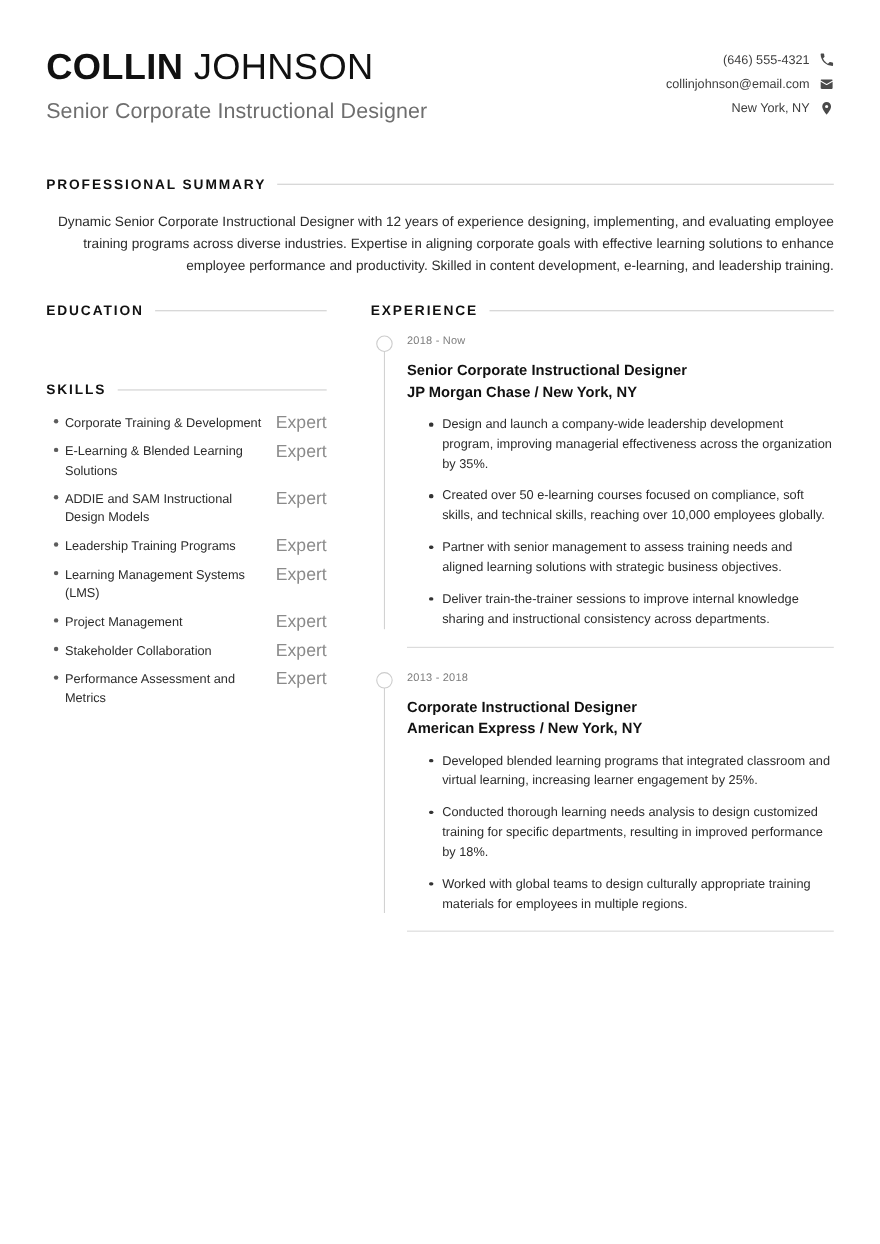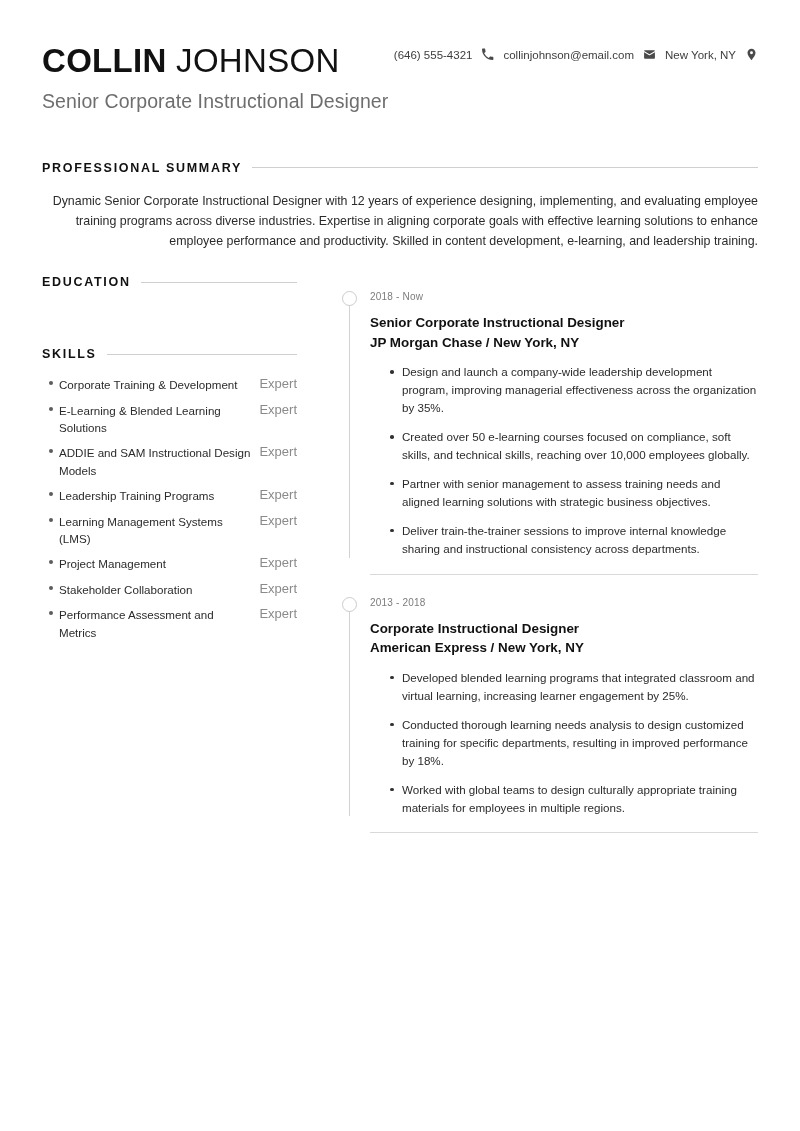--- a/index.html
+++ b/index.html
@@ -47,21 +47,21 @@
   .job-title {
     margin-top: 9px;
     font-size: 19.5px;
     font-weight: 400;
     color: #6e6e6e;
     letter-spacing: 0.1px;
   }
 
   .contact-block {
     display: flex;
-    flex-direction: row;
+    flex-direction: column;
     align-items: flex-end;
     gap: 9px;
     padding-top: 8px;
   }
 
   .contact-row {
     display: flex;
     align-items: center;
     justify-content: flex-end;
     gap: 9px;
@@ -168,21 +168,21 @@
   .skill-name {
     flex: 1 1 auto;
     font-size: 11.6px;
     line-height: 1.5;
     color: #2b2b2b;
     padding-right: 8px;
   }
 
   .skill-level {
     flex: 0 0 auto;
-    font-size: 13px;
+    font-size: 16px;
     color: #8a8a8a;
     text-align: left;
     padding-top: 0px;
     white-space: nowrap;
   }
 
   
   .exp-list {
     margin-top: 12px;
     position: relative;
@@ -401,20 +401,24 @@
           </li>
         </ul>
       </div>
 
     </div>
 
     <div class="col-gap"></div>
 
     <div class="col-right">
 
+      <div class="section-head">
+        <span class="label">EXPERIENCE</span>
+        <span class="rule"></span>
+      </div>
 
       <div class="exp-list">
 
         <div class="exp-entry">
           <span class="tl-line"></span>
           <span class="tl-dot"></span>
 
           <div class="exp-dates">2018 - Now</div>
           <div class="exp-role">Senior Corporate Instructional Designer</div>
           <div class="exp-company">JP Morgan Chase / New York, NY</div>

